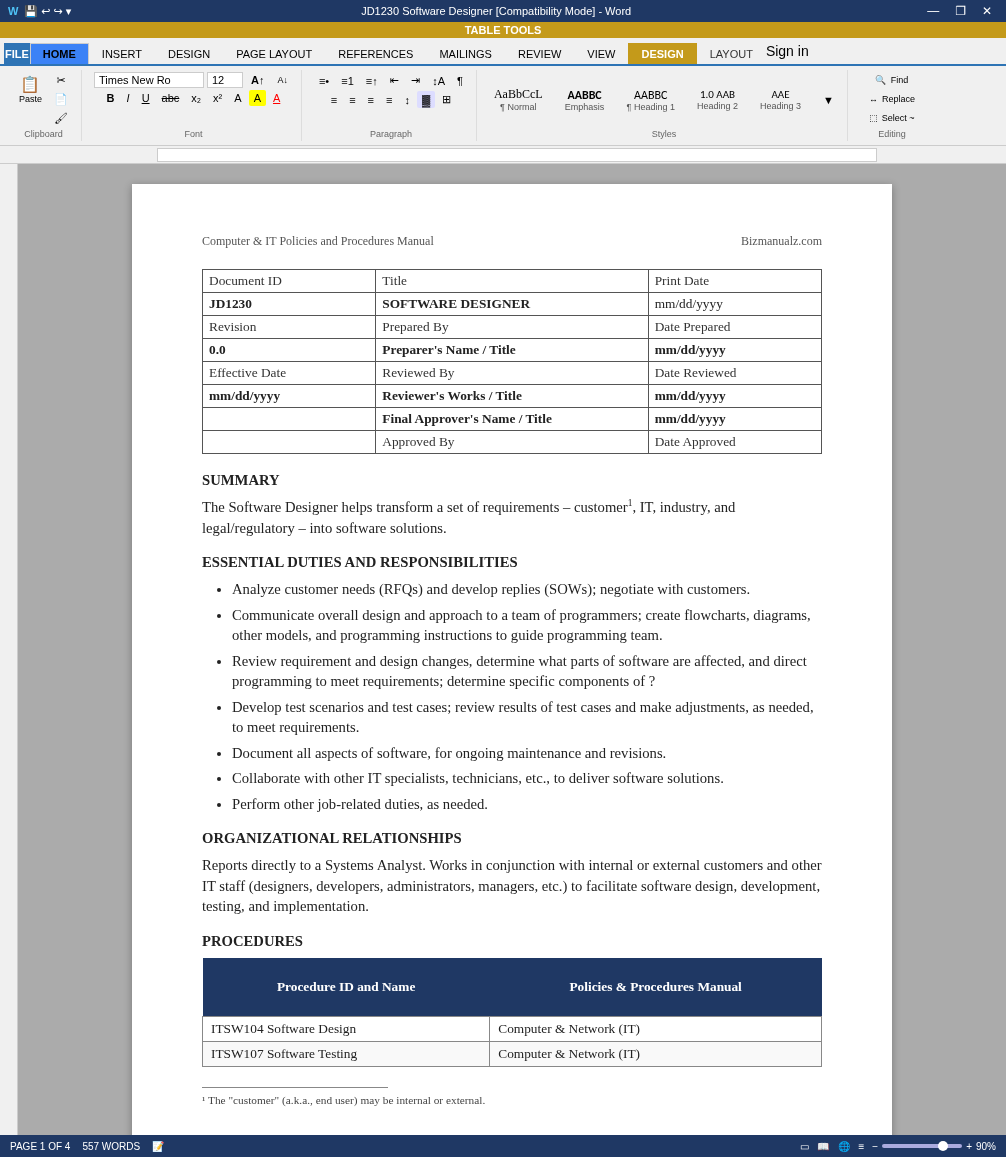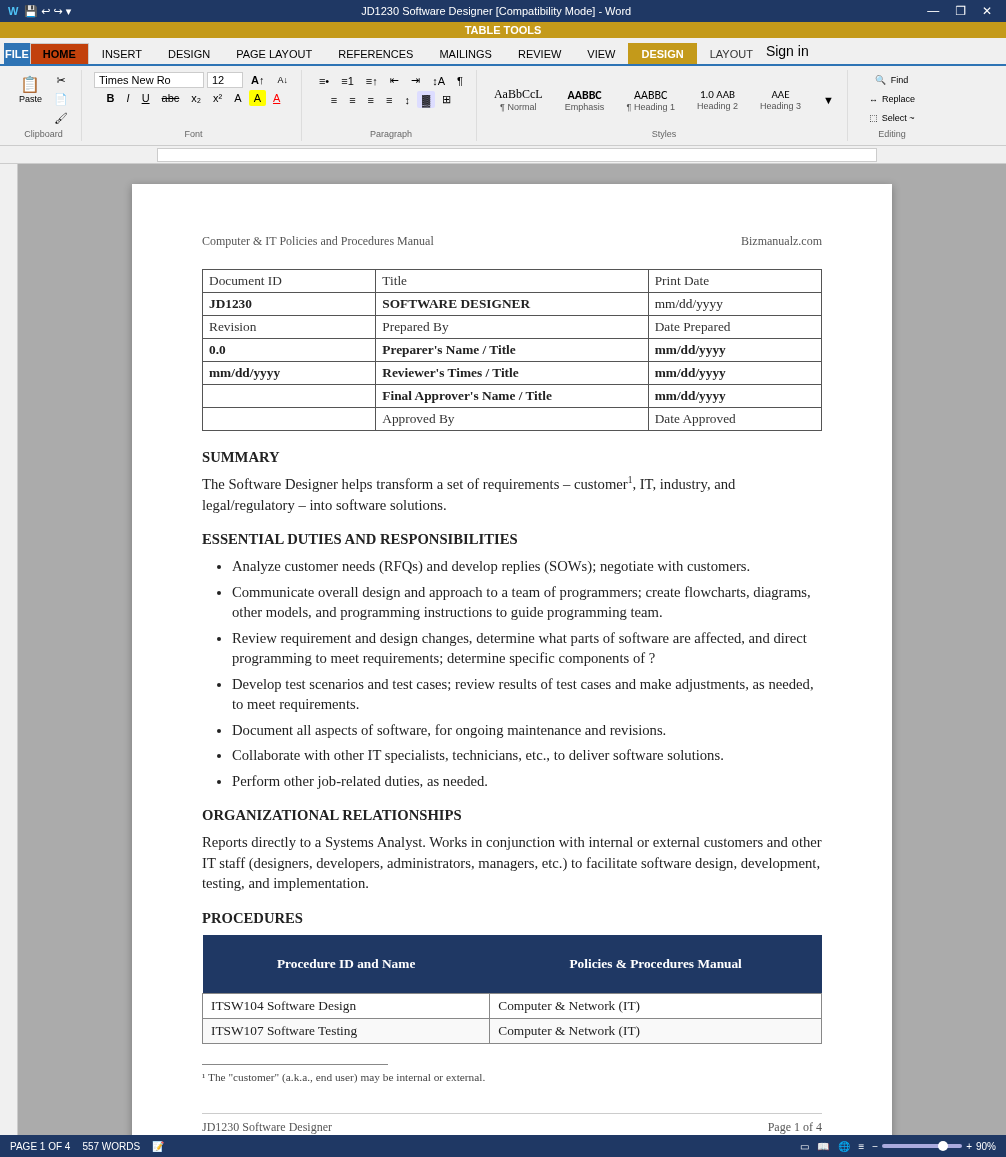--- a/index.html
+++ b/index.html
@@ -49,21 +49,21 @@
 
     .ribbon-tab {
       padding: 4px 12px;
       font-size: 11px;
       cursor: pointer;
       border: 1px solid transparent;
       border-bottom: none;
       background: transparent;
     }
     .ribbon-tab.active {
-      background: #c2410c;
+      background: #3b82f6;
       border-color: #ccc;
       border-bottom-color: #f0f0f0;
       font-weight: bold;
     }
     .ribbon-tab.file-tab {
       background: #2e74b5;
       color: white;
       font-weight: bold;
       padding: 4px 0;
     }
@@ -563,22 +563,27 @@
           <td class="label">Revision</td>
           <td class="label">Prepared By</td>
           <td class="label">Date Prepared</td>
         </tr>
         <tr>
           <td class="value">0.0</td>
           <td class="value">Preparer's Name / Title</td>
           <td class="value">mm/dd/yyyy</td>
         </tr>
         <tr>
+          <td class="label">Effective Date</td>
+          <td class="label">Reviewed By</td>
+          <td class="label">Date Reviewed</td>
+        </tr>
+        <tr>
           <td class="value">mm/dd/yyyy</td>
-          <td class="value">Reviewer's Times / Title</td>
+          <td class="value">Reviewer's Works / Title</td>
           <td class="value">mm/dd/yyyy</td>
         </tr>
         <tr>
           <td></td>
           <td class="value">Final Approver's Name / Title</td>
           <td class="value">mm/dd/yyyy</td>
         </tr>
         <tr>
           <td class="label"></td>
           <td class="label">Approved By</td>

